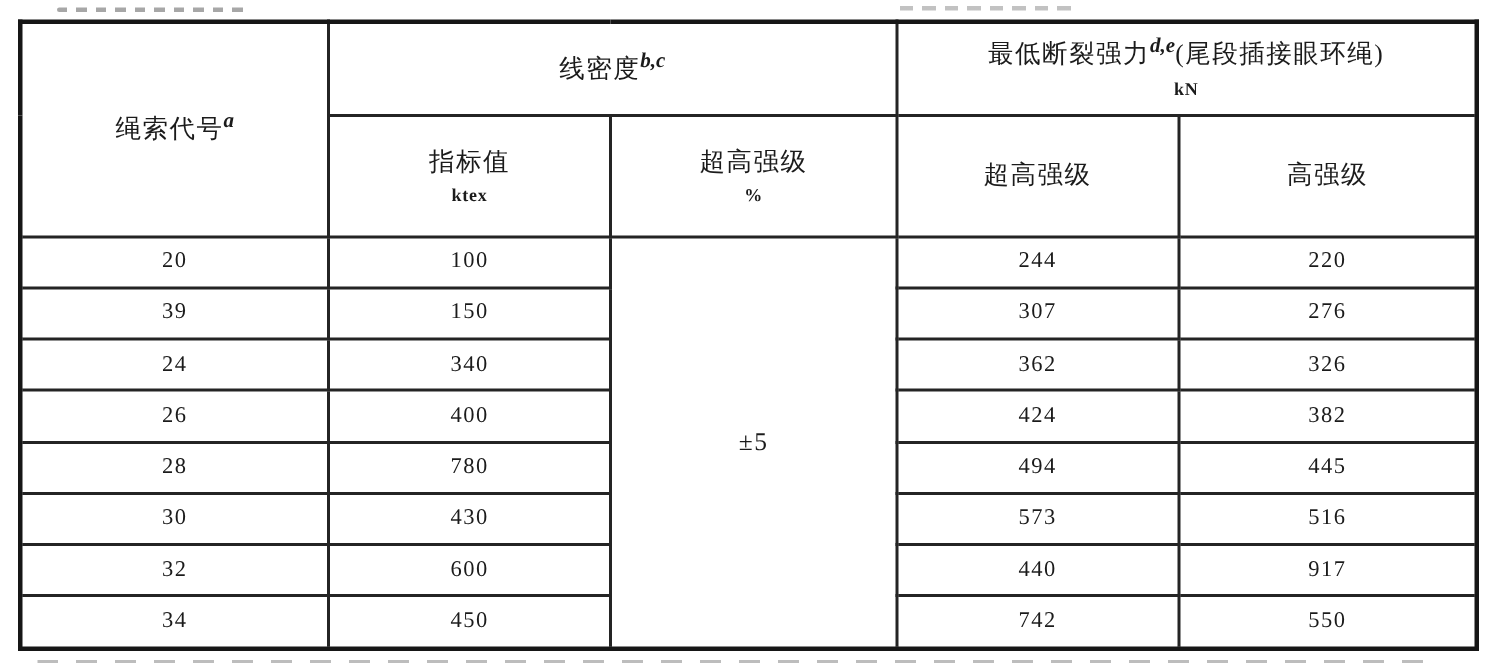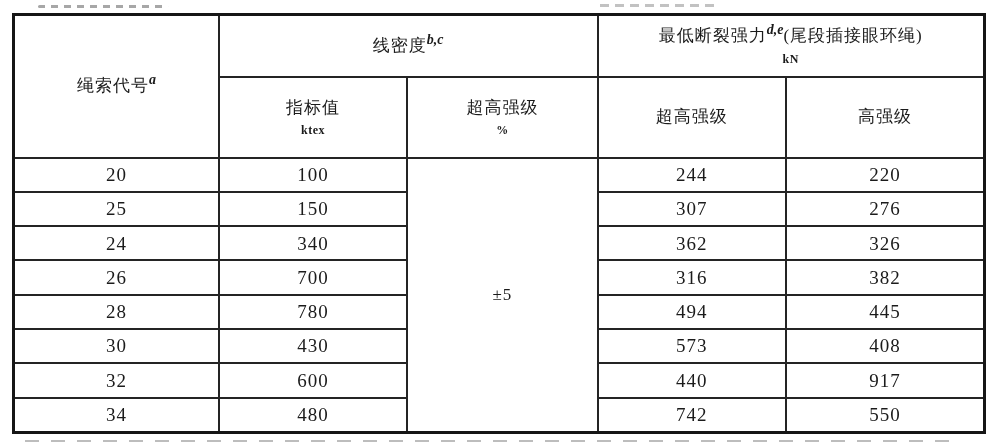--- a/index.html
+++ b/index.html
@@ -52,21 +52,21 @@
   }
   sup.note-sup {
     font-size: 14px;
     font-weight: bold;
     letter-spacing: 0;
     vertical-align: super;
     line-height: 0;
     font-style: italic;
   }
   td.num-cell {
-    font-size: 19px;
+    font-size: 15px;
     letter-spacing: 1px;
   }
   td.deviation-cell {
     font-size: 17px;
     letter-spacing: 1px;
   }
   .hdr-line { display: block; }
   
   .artifact {
     position: absolute;
@@ -129,56 +129,56 @@
       </tr>
 
       <tr>
         <td class="num-cell">20</td>
         <td class="num-cell">100</td>
         <td class="deviation-cell" rowspan="8">±5</td>
         <td class="num-cell">244</td>
         <td class="num-cell">220</td>
       </tr>
       <tr>
-        <td class="num-cell">25</td>
+        <td class="num-cell">39</td>
         <td class="num-cell">150</td>
         <td class="num-cell">307</td>
         <td class="num-cell">276</td>
       </tr>
       <tr>
         <td class="num-cell">24</td>
         <td class="num-cell">340</td>
         <td class="num-cell">362</td>
         <td class="num-cell">326</td>
       </tr>
       <tr>
         <td class="num-cell">26</td>
-        <td class="num-cell">700</td>
-        <td class="num-cell">316</td>
+        <td class="num-cell">400</td>
+        <td class="num-cell">424</td>
         <td class="num-cell">382</td>
       </tr>
       <tr>
         <td class="num-cell">28</td>
         <td class="num-cell">780</td>
         <td class="num-cell">494</td>
         <td class="num-cell">445</td>
       </tr>
       <tr>
         <td class="num-cell">30</td>
         <td class="num-cell">430</td>
         <td class="num-cell">573</td>
-        <td class="num-cell">408</td>
+        <td class="num-cell">516</td>
       </tr>
       <tr>
         <td class="num-cell">32</td>
         <td class="num-cell">600</td>
         <td class="num-cell">440</td>
         <td class="num-cell">917</td>
       </tr>
       <tr>
         <td class="num-cell">34</td>
-        <td class="num-cell">480</td>
+        <td class="num-cell">450</td>
         <td class="num-cell">742</td>
         <td class="num-cell">550</td>
       </tr>
     </tbody>
   </table>
 </div>
 
 </body></html>

